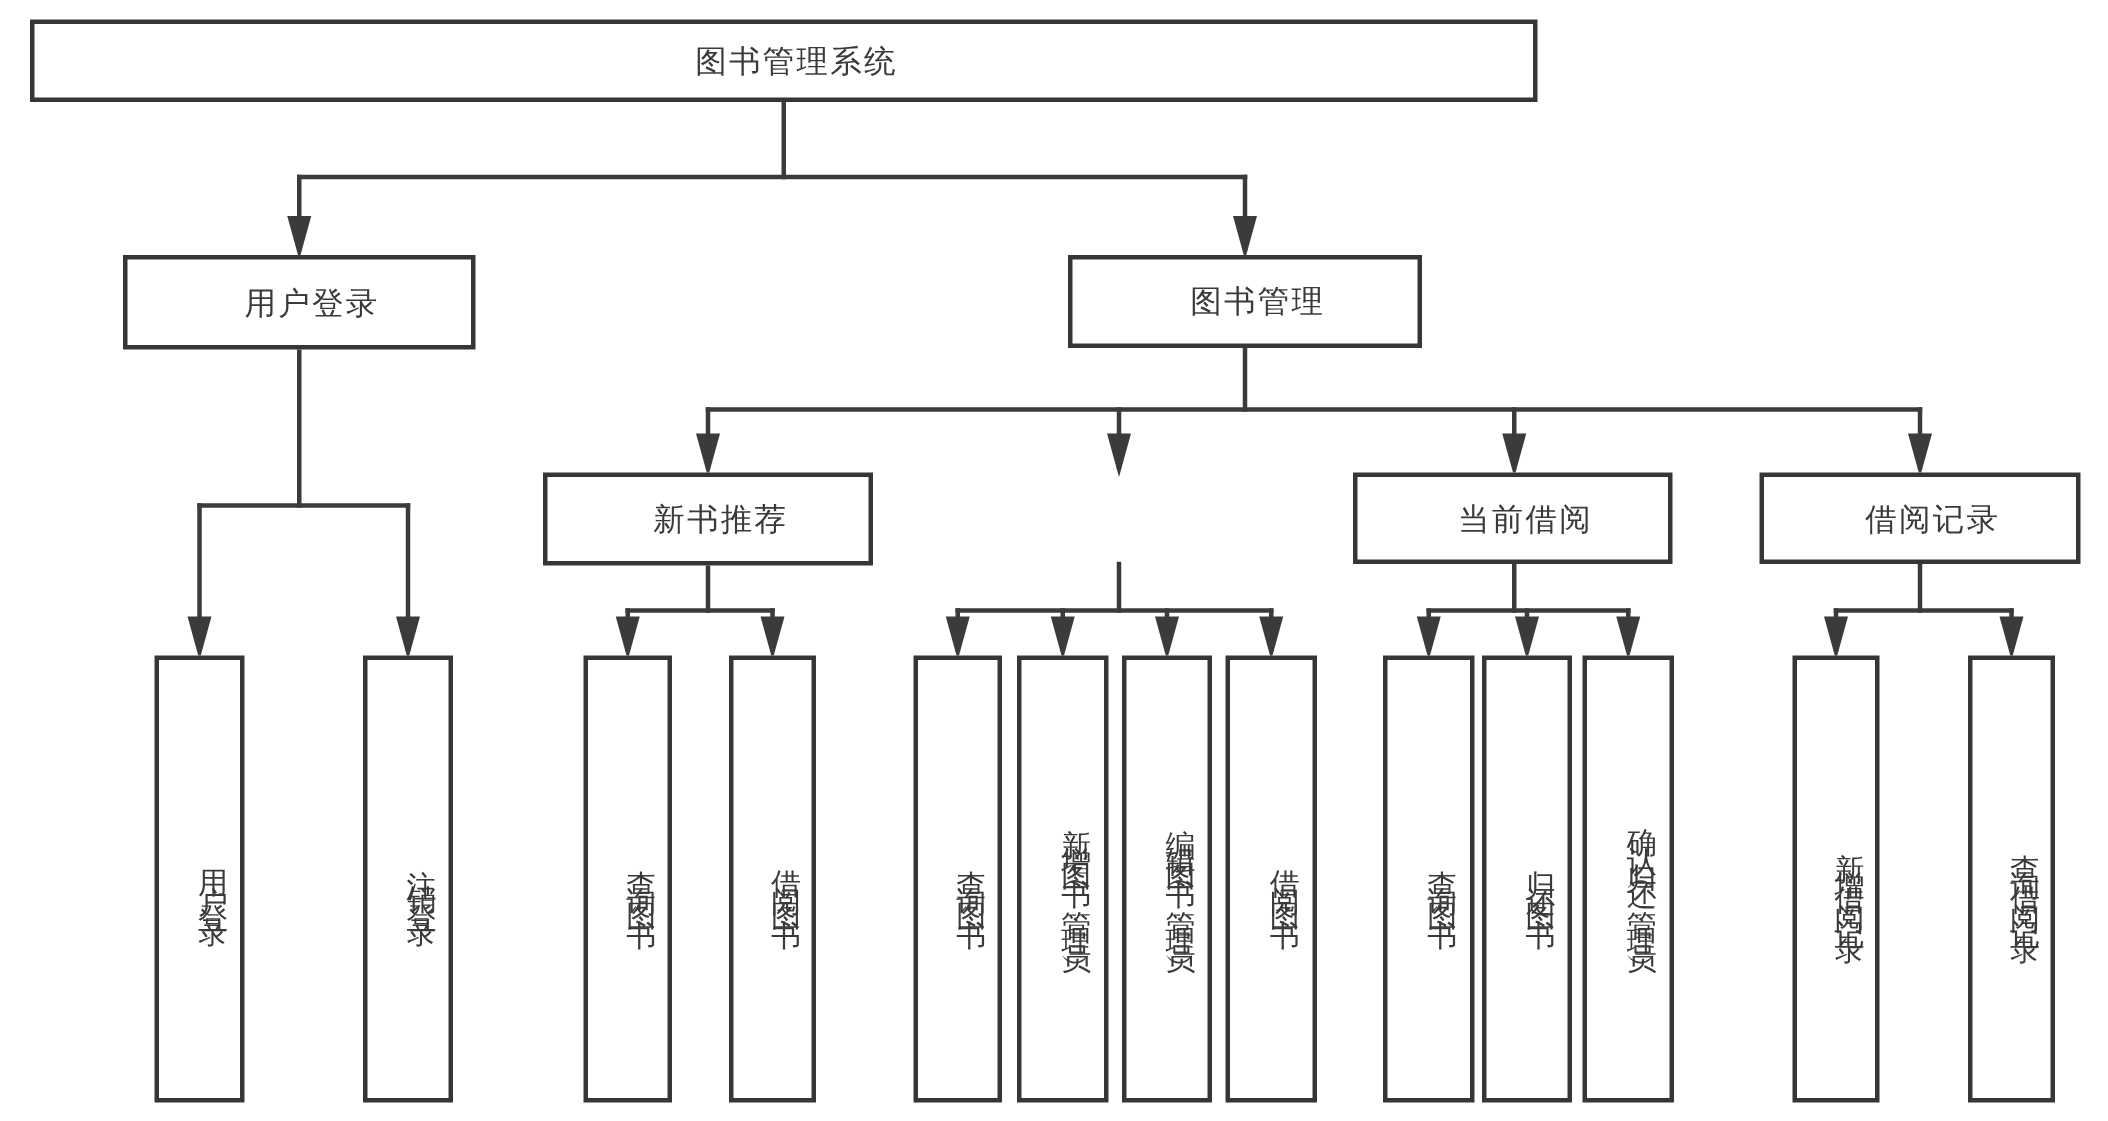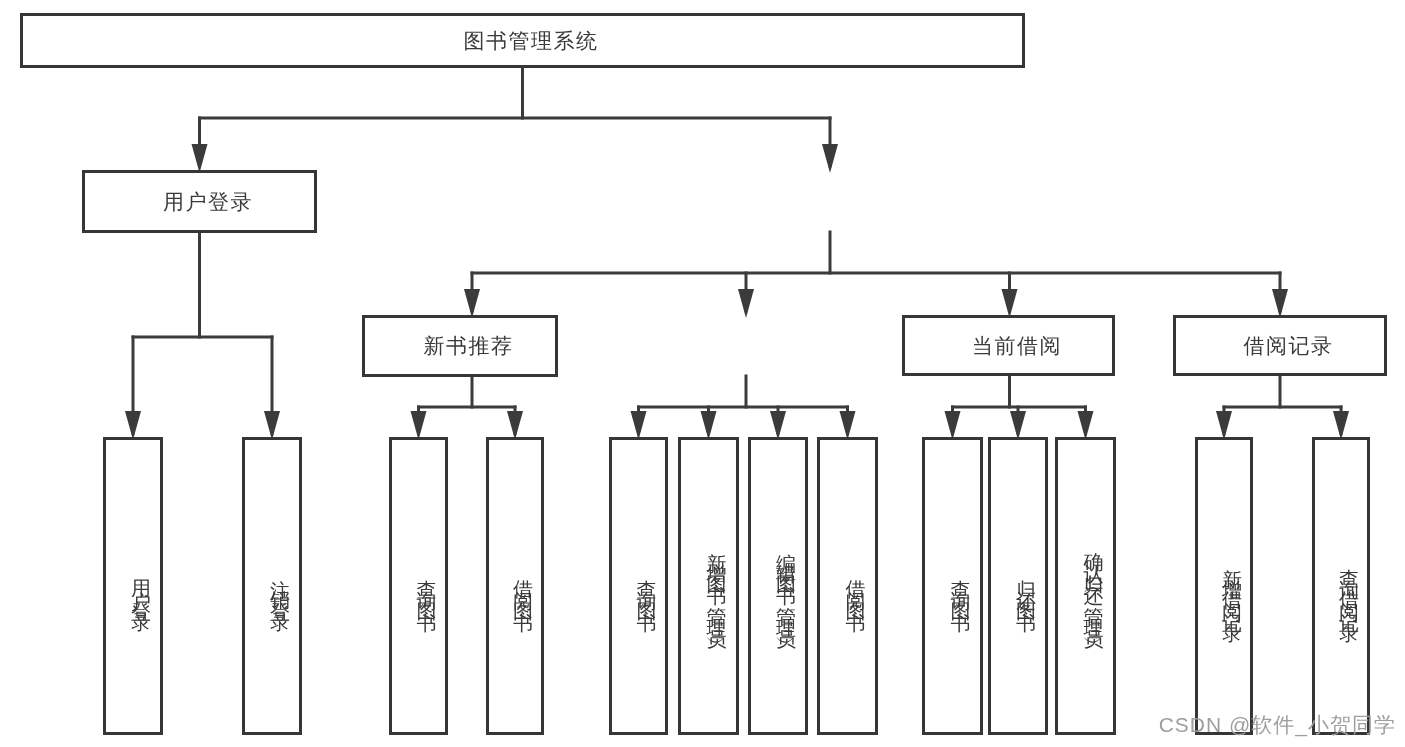--- a/index.html
+++ b/index.html
@@ -112,28 +112,30 @@
       </g>
       <g>
         <line x1="1280" y1="376" x2="1280" y2="407" stroke="#3b3b3b" stroke-width="3" stroke-linecap="square"></line>
         <line x1="1224" y1="407" x2="1341" y2="407" stroke="#3b3b3b" stroke-width="3" stroke-linecap="square"></line>
         <line x1="1224" y1="407" x2="1224" y2="433" stroke="#3b3b3b" stroke-width="3" stroke-linecap="square"></line>
         <polygon points="1216,411 1232,411 1224,440" fill="#3b3b3b"></polygon>
         <line x1="1341" y1="407" x2="1341" y2="433" stroke="#3b3b3b" stroke-width="3" stroke-linecap="square"></line>
         <polygon points="1333,411 1349,411 1341,440" fill="#3b3b3b"></polygon>
       </g>
     </svg>
-  <div class="watermark" style="color: rgb(158, 158, 158);">CSDN @软件_小贺同学</div>
 <div class="node" style="left: 20px; top: 13px; width: 1005px; height: 55px; border-color: rgb(54, 54, 54); color: rgb(58, 58, 58);">
       <span>图书管理系统</span>
     </div>
     <div class="node" style="left: 82px; top: 170px; width: 235px; height: 63px; border-color: rgb(54, 54, 54); color: rgb(58, 58, 58);">
       <span>用户登录</span>
     </div>
-    <div class="node" style="left: 362px; top: 315px; width: 196px; height: 62px; border-color: rgb(54, 54, 54); color: rgb(58, 58, 58);">
+    <div class="node" style="left: 712px; top: 170px; width: 236px; height: 62px; border-color: rgb(54, 54, 54); color: rgb(58, 58, 58);">
+      <span>图书管理</span>
+    </div>
+    <div class="node" style="left: 362px; top: 315px; width: 220px; height: 62px; border-color: rgb(54, 54, 54); color: rgb(58, 58, 58);">
       <span>新书推荐</span>
     </div>
     <div class="node" style="left: 902px; top: 315px; width: 213px; height: 61px; border-color: rgb(54, 54, 54); color: rgb(58, 58, 58);">
       <span>当前借阅</span>
     </div>
     <div class="node" style="left: 1173px; top: 315px; width: 214px; height: 61px; border-color: rgb(54, 54, 54); color: rgb(58, 58, 58);">
       <span>借阅记录</span>
     </div>
     <div class="node v" style="left: 103px; top: 437px; width: 60px; height: 298px; border-color: rgb(54, 54, 54); color: rgb(58, 58, 58);">
       <span>用户登录</span>

